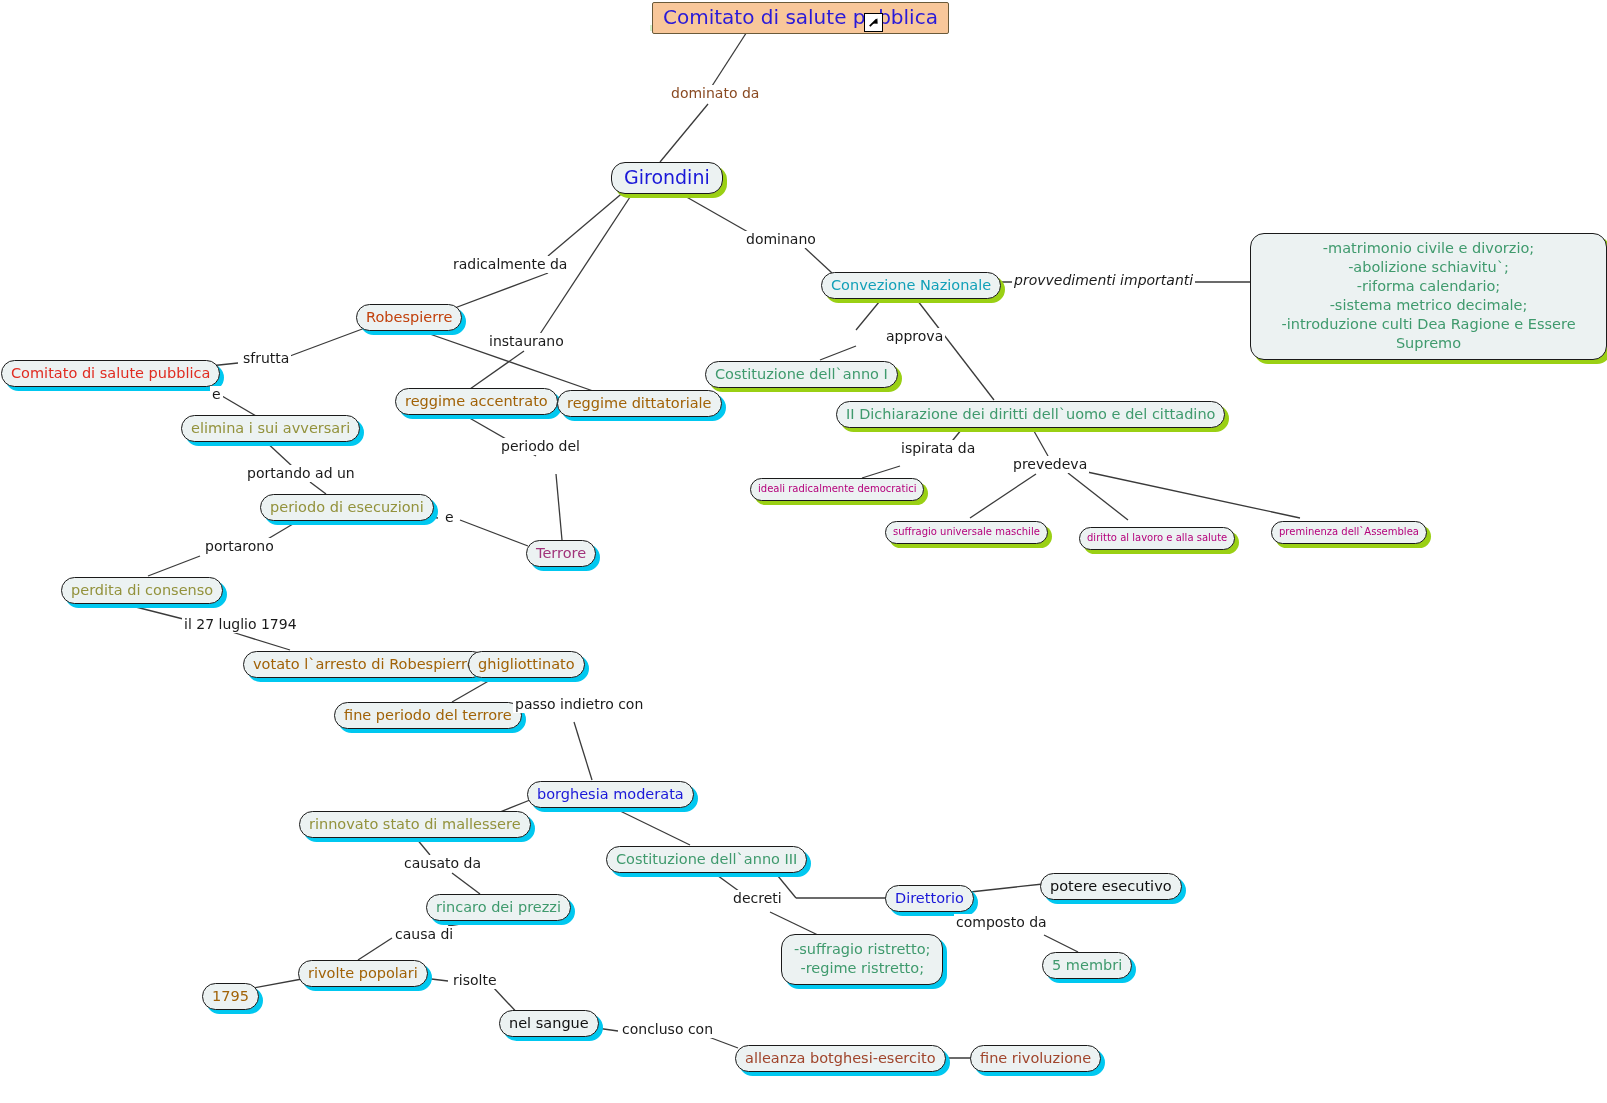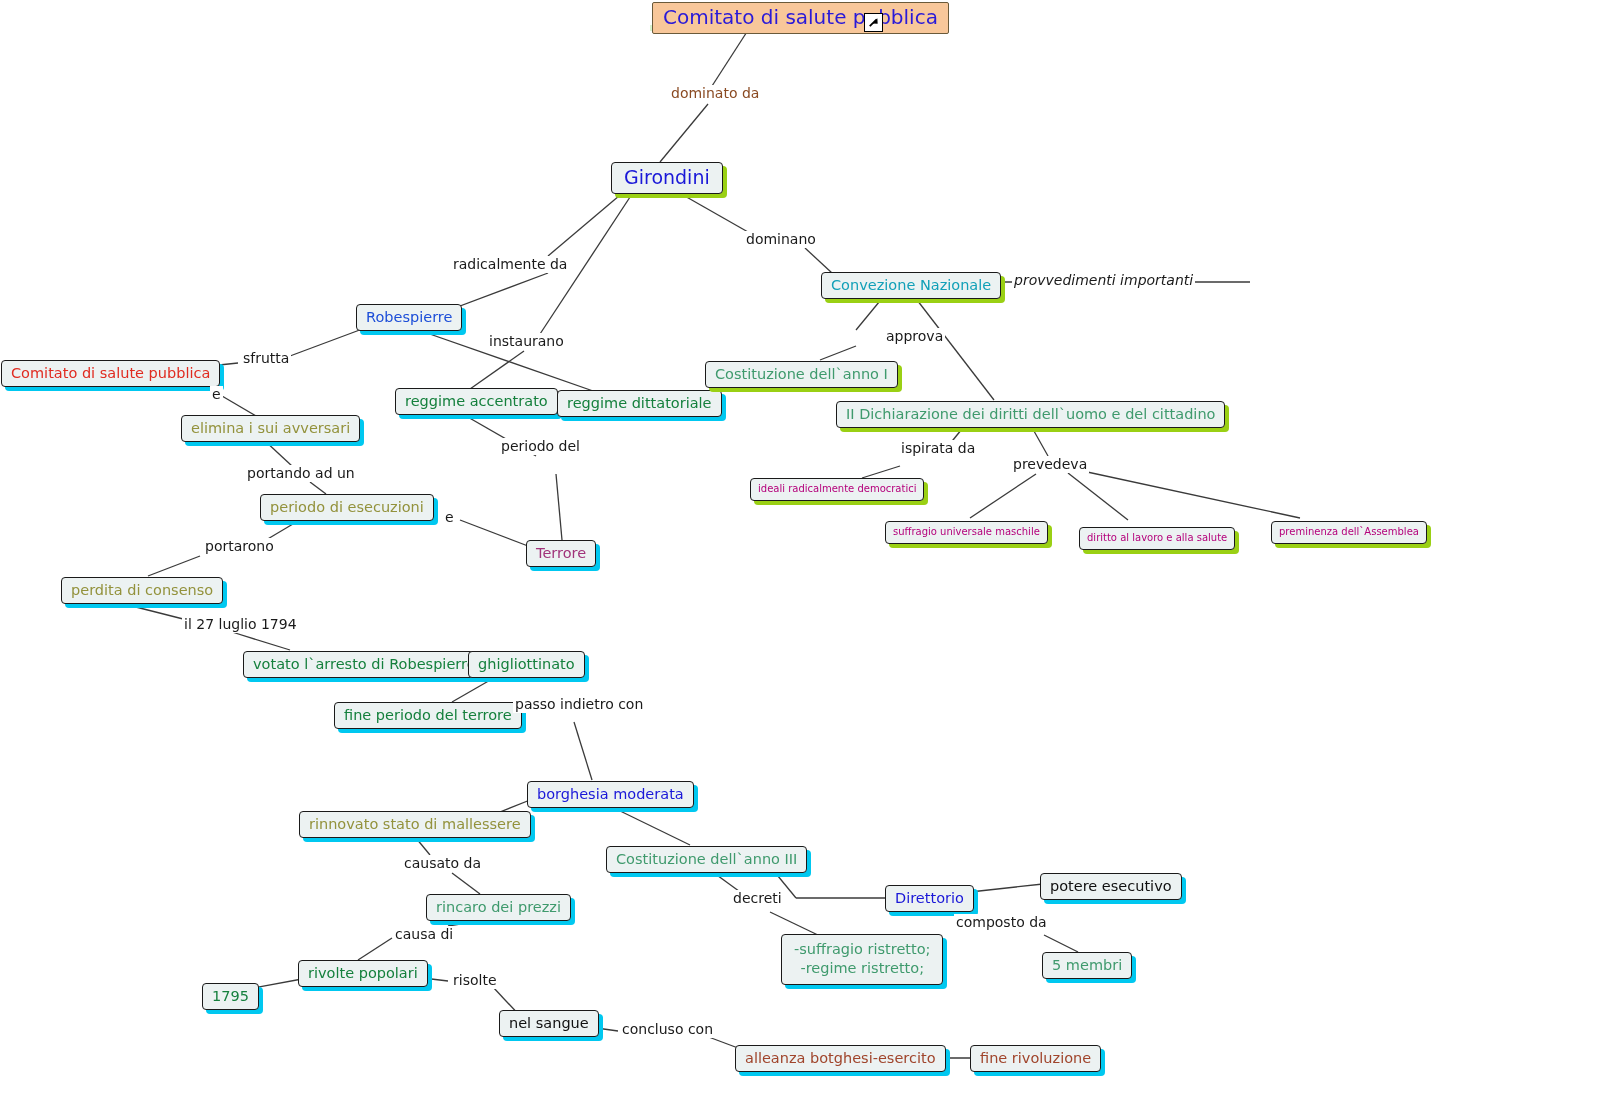--- a/index.html
+++ b/index.html
@@ -8,37 +8,37 @@
     width:1607px;height:1103px;position:relative;overflow:hidden;
   }
   #canvas{position:absolute;left:0;top:0;width:1607px;height:1103px;}
   svg.edges{position:absolute;left:0;top:0;width:1607px;height:1103px;pointer-events:none;}
 
   
   .node{
     position:absolute;
     box-sizing:border-box;
     border:1.4px solid #1a1a1a;
-    border-radius:4px;
+    border-radius:14px;
     background:#ecf2f2;
     padding:3px 9px 4px 9px;
     font-size:14.5px;
     line-height:18px;
     white-space:nowrap;
     text-align:center;
     z-index:5;
   }
   .node.sh-cyan{box-shadow:4px 4px 0 0 #00c8f0;}
   .node.sh-green{box-shadow:4px 4px 0 0 #9ad014;}
   .node.multi{white-space:pre-line;line-height:19px;padding:5px 12px 6px 12px;}
 
   
   .c-red{color:#e02b20;}
-  .c-darkred{color:#1d4ed8;}
-  .c-orange{color:#15803d;}
+  .c-darkred{color:#c2410c;}
+  .c-orange{color:#a16207;}
   .c-olive{color:#93923c;}
   .c-green{color:#3f9a6d;}
   .c-teal{color:#12a0b8;}
   .c-blue{color:#1a18d8;}
   .c-purple{color:#a0337a;}
   .c-magenta{color:#b4007b;}
   .c-brown{color:#a0452c;}
   .c-dark{color:#101010;}
 
   
@@ -242,20 +242,25 @@
 -regime ristretto;</div>
 
   <div class="node sh-cyan c-blue" style="left:885px;top:885px;">Direttorio</div>
 
   <div class="node sh-cyan c-dark" style="left:1040px;top:873px;">potere esecutivo</div>
 
   <div class="node sh-cyan c-green" style="left:1042px;top:952px;">5 membri</div>
 
   <div class="node sh-green c-teal" style="left:821px;top:272px;">Convezione Nazionale</div>
 
+  <div class="node multi sh-green c-green" style="left:1250px;top:233px;">-matrimonio civile e divorzio;
+-abolizione schiavitu`;
+-riforma calendario;
+-sistema metrico decimale;
+-introduzione culti Dea Ragione e Essere Supremo</div>
 
   <div class="node sh-green c-green" style="left:705px;top:361px;">Costituzione dell`anno I</div>
 
   <div class="node sh-green c-green" style="left:836px;top:401px;">II Dichiarazione dei diritti dell`uomo e del cittadino</div>
 
   <div class="node small sh-green c-magenta" style="left:750px;top:478px;">ideali radicalmente democratici</div>
 
   <div class="node small sh-green c-magenta" style="left:885px;top:521px;">suffragio universale maschile</div>
 
   <div class="node small sh-green c-magenta" style="left:1079px;top:521px;margin-top:6px;">diritto al lavoro e alla salute</div>

